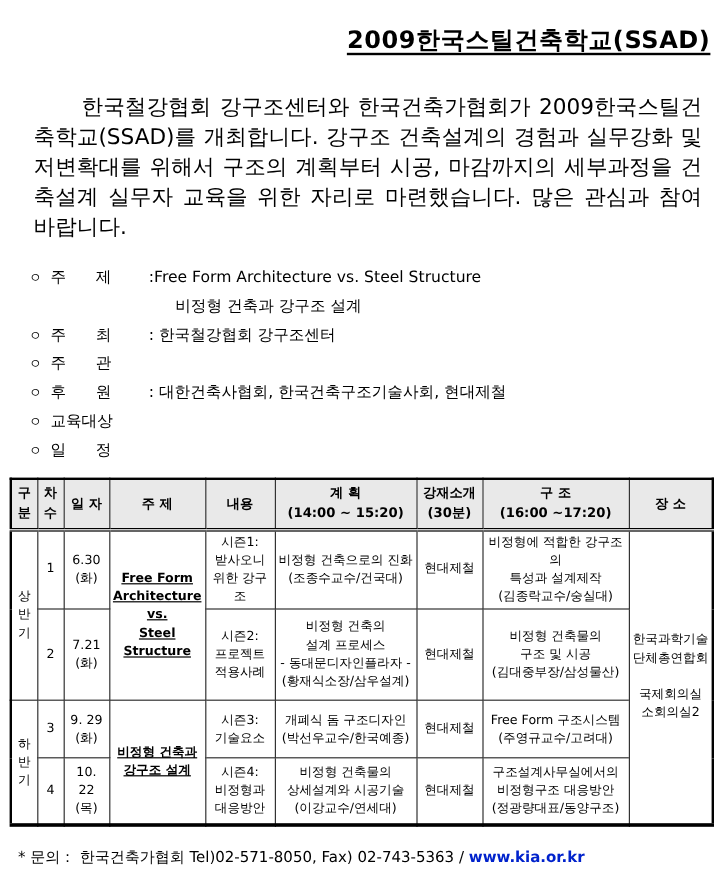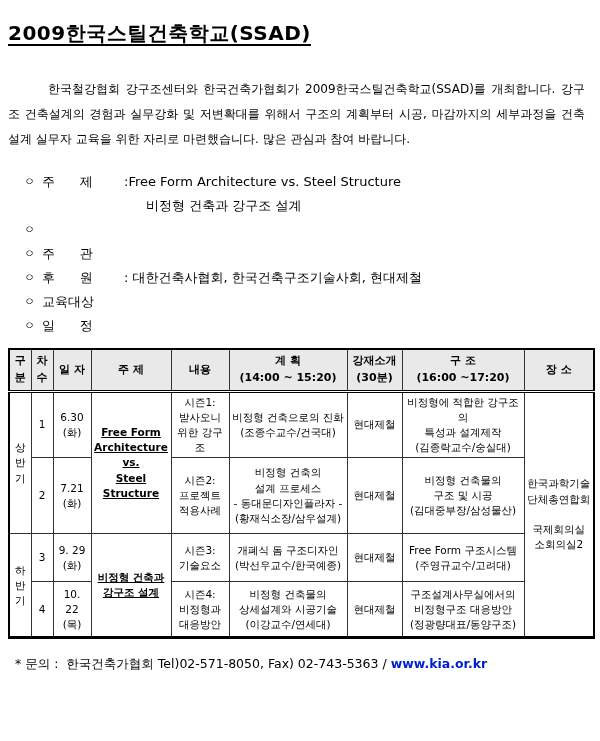--- a/index.html
+++ b/index.html
@@ -7,32 +7,32 @@
   body {
     height: 741px;
     font-family: "DejaVu Sans", "Liberation Sans", sans-serif;
     color: #000;
     overflow: hidden;
   }
   .page { padding: 16px 8px 0 8px; }
 
   
   .title {
-    text-align: left;
+    text-align: right;
     font-size: 20px;
     font-weight: bold;
     letter-spacing: 0.5px;
     margin-top: 4px;
   }
   .title span { text-decoration: underline; text-underline-offset: 4px; }
 
   
   .intro {
-    margin: 30px 7px 0 0;
-    font-size: 12px;
+    margin: 30px 7px 0 20px;
+    font-size: 18px;
     line-height: 25px;
     text-align: justify;
     text-indent: 40px;
     word-break: break-all;
   }
 
   
   .info-list { margin: 18px 0 0 8px; font-size: 13px; }
   .info-row { display: flex; line-height: 24px; }
   .info-bullet { width: 26px; padding-left: 8px; font-size: 11px; }
@@ -101,20 +101,22 @@
 
   <div class="info-list">
     <div class="info-row">
       <span class="info-bullet">ㅇ</span>
       <span class="info-label">주      제</span>
       <span class="info-text">:Free Form Architecture vs. Steel Structure</span>
     </div>
     <div class="info-subline">비정형 건축과 강구조 설계</div>
     <div class="info-row">
       <span class="info-bullet">ㅇ</span>
+      <span class="info-label">주      최</span>
+      <span class="info-text">: 한국철강협회 강구조센터</span>
     </div>
     <div class="info-row">
       <span class="info-bullet">ㅇ</span>
       <span class="info-label">주      관</span>
     </div>
     <div class="info-row">
       <span class="info-bullet">ㅇ</span>
       <span class="info-label">후      원</span>
       <span class="info-text">: 대한건축사협회, 한국건축구조기술사회, 현대제철</span>
     </div>

